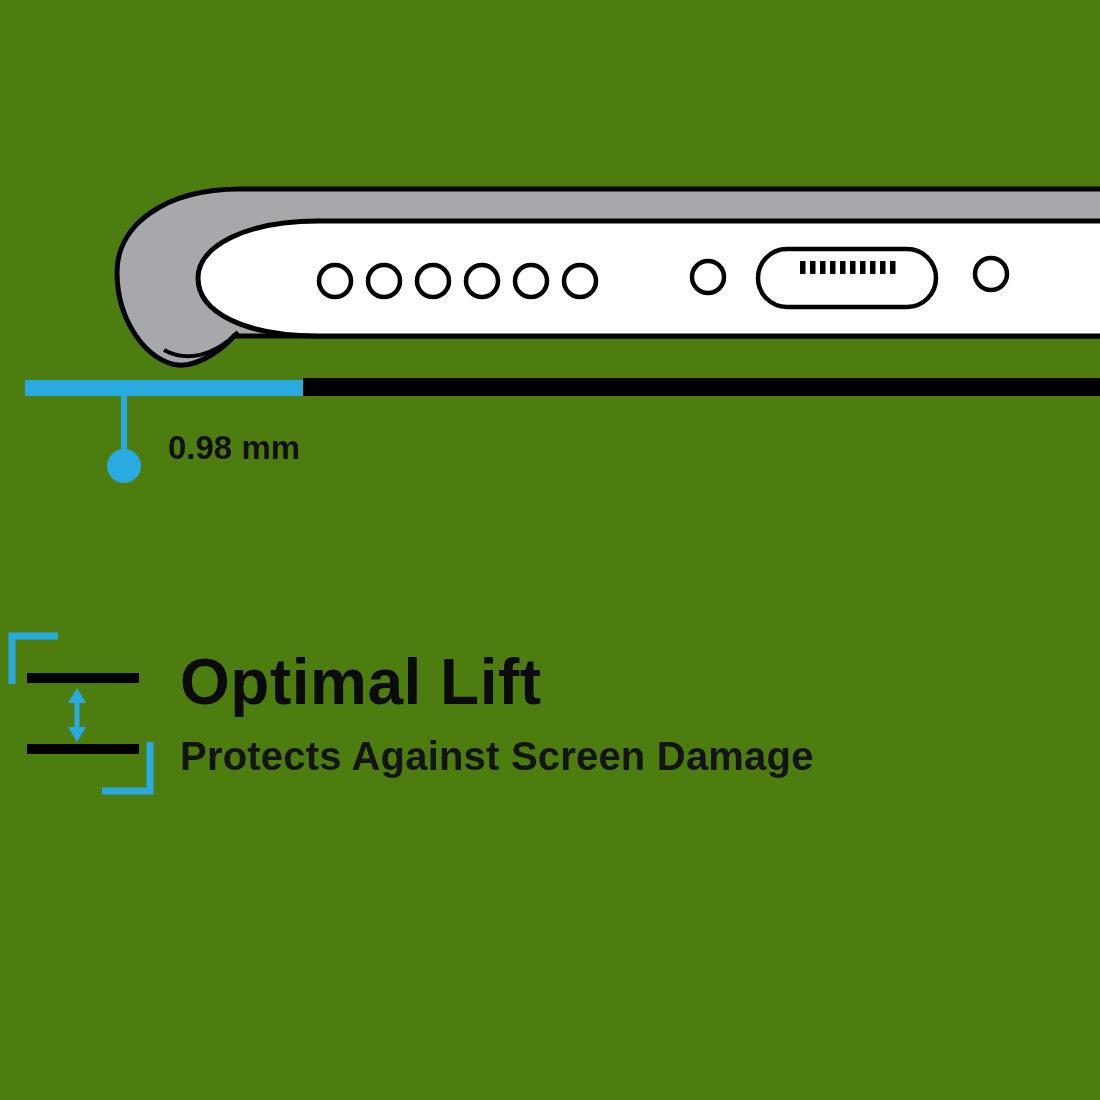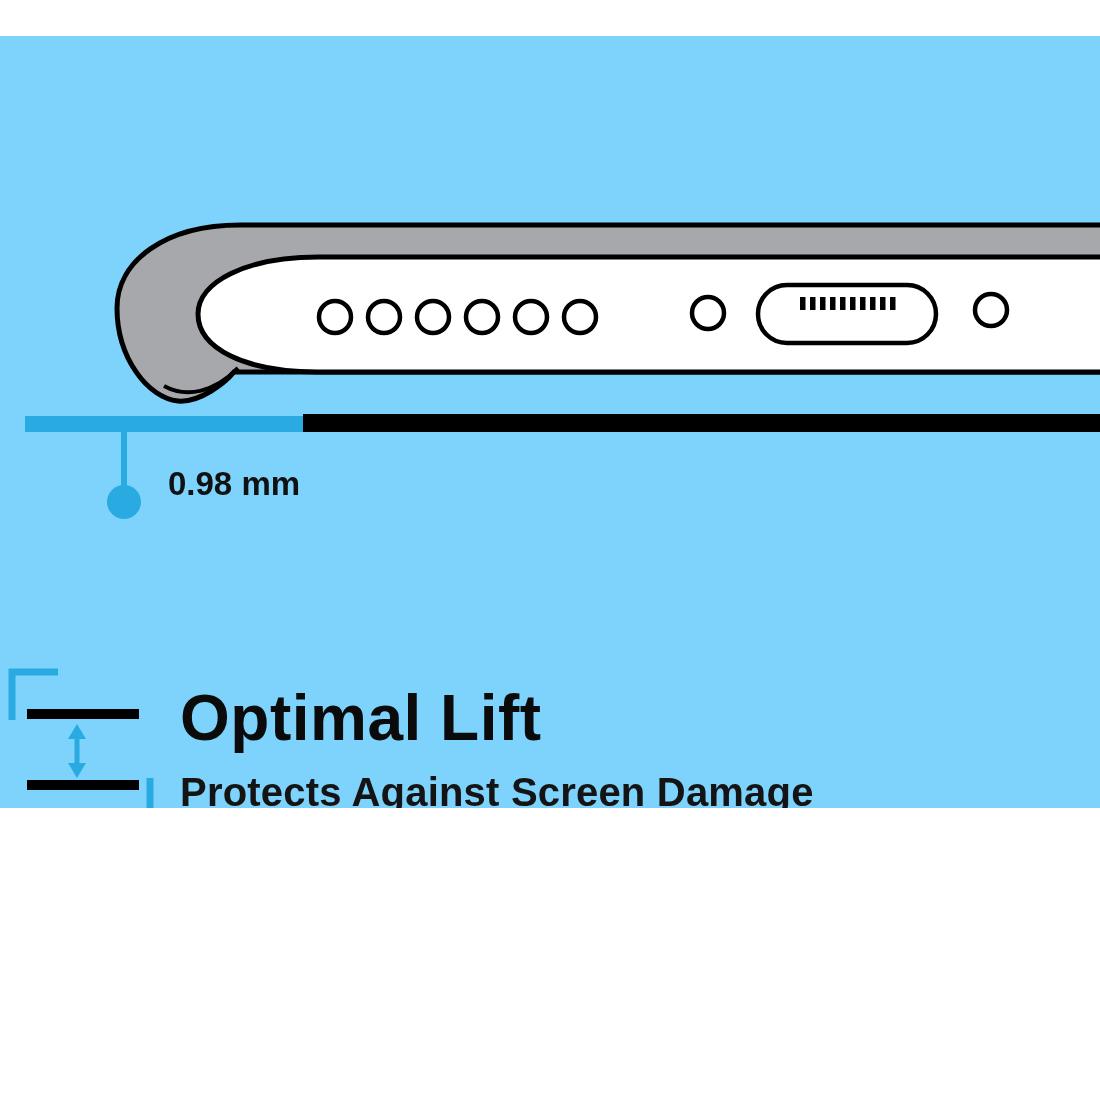--- a/index.html
+++ b/index.html
@@ -12,24 +12,23 @@
     margin: 0;
     padding: 0;
     background: #ffffff;
     width: 1100px;
     height: 1100px;
     font-family: "Liberation Sans", sans-serif;
   }
   .stage {
     position: relative;
     width: 1100px;
-    height: 772px;
-    background: #7dd3fc;
+    height: 1100px;
+    background: #4d7c0f;
     overflow: hidden;
-    margin-top: 36px;
   }
   svg { display: block; }
 
   .case-fill   { fill: var(--case-gray); stroke: var(--outline); stroke-width: 5; }
   .body-fill   { fill: var(--body-fill); stroke: var(--outline); stroke-width: 5; }
   .hole        { fill: var(--body-fill); stroke: var(--outline); stroke-width: 4.5; }
   .port-outline{ fill: var(--body-fill); stroke: var(--outline); stroke-width: 4.5; }
   .pin         { fill: var(--outline); }
   .inner-line  { fill: none; stroke: var(--outline); stroke-width: 4; }
 

